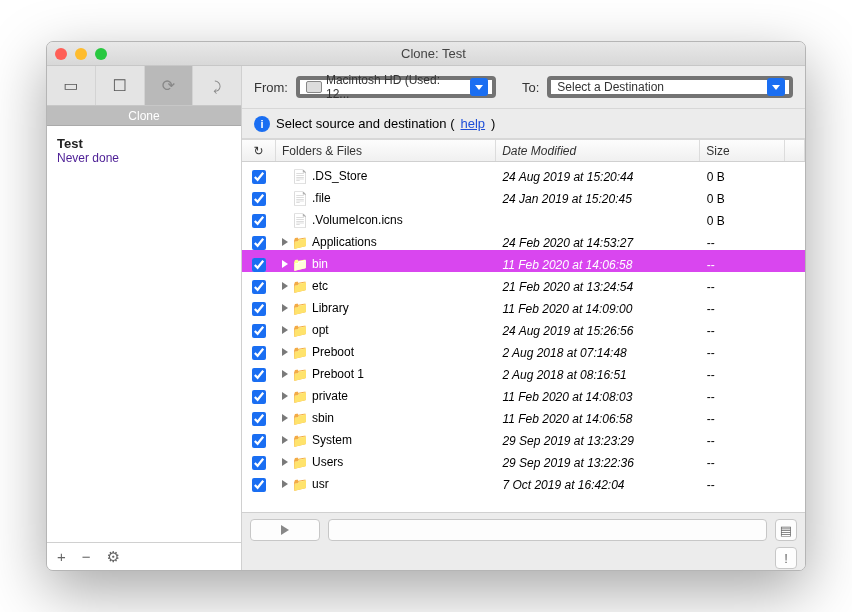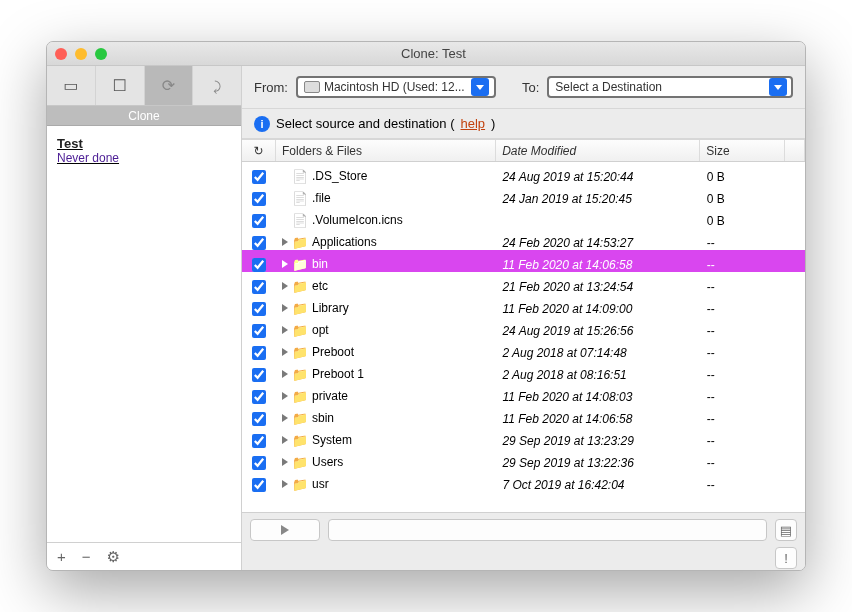--- a/index.html
+++ b/index.html
@@ -25,38 +25,38 @@
 .sidebar {
   width: 195px; background: #fff; border-right: 1px solid #d0d0d0;
   display: flex; flex-direction: column;
 }
 .tb-strip { height: 40px; background: #e4e4e4; display: flex; border-bottom: 1px solid #c7c7c7;}
 .tb-btn { flex: 1; display:flex; align-items:center; justify-content:center; color:#555; font-size:16px; border-right:1px solid #d3d3d3; }
 .tb-btn:last-child{border-right:none;}
 .tb-btn.active { background: #b9b9b9; color:#fff; }
 .sec-hdr { height: 20px; background:#bdbdbd; color:#fff; font-size:12px; text-align:center; line-height:20px; border-bottom:1px solid #aaa;}
 .task-list { flex:1; background:#fff; padding-top:4px; }
-.task { padding: 6px 10px; text-decoration: underline; }
+.task { padding: 6px 10px; }
 .task .name { font-weight:700; font-size:13px; color:#222; }
 .task .sub { font-size:12px; color:#4c1d95; }
 .sb-footer { height:28px; border-top:1px solid #d0d0d0; display:flex; align-items:center; gap:16px; padding:0 10px; color:#666; font-size:15px;}
 
 .main { flex:1; display:flex; flex-direction:column; min-width:0; background:#ececec;}
 .src-dest { height:43px; display:flex; align-items:center; gap:8px; padding:0 12px; font-size:13px; color:#333; border-bottom:1px solid #d7d7d7; }
 .popup {
-  height: 22px; border: 2px solid #737373; border-radius:4px; background: #fff;
+  height: 22px; border: 4px solid #737373; border-radius:4px; background: #fff;
   display:flex; align-items:center; padding: 0 4px 0 6px; font-size:12px;
 }
 .popup .arrow { width: 18px; height:18px; background:#1a6ef2; border-radius:3px; margin-left:6px; display:flex; align-items:center; justify-content:center;}
 .popup .arrow::before { content:""; border-left:4px solid transparent;border-right:4px solid transparent;border-top:5px solid #fff;}
 .src-popup { flex: 0 0 200px; }
 .dst-popup { flex: 1; }
 .info-row { height: 30px; display:flex; align-items:center; gap:6px; padding:0 12px; font-size:13px; border-bottom:1px solid #d7d7d7; background:#ececec;}
 .info-icon{ width:16px;height:16px;border-radius:50%;background:#1a6ef2;color:#fff;font-size:11px;font-weight:700;display:flex;align-items:center;justify-content:center;}
-.info-row a { color:#c2410c; text-decoration:underline;}
+.info-row a { color:#1d4ed8; text-decoration:underline;}
 
 .table-wrap { flex:1; background:#fff; display:flex; flex-direction:column; min-height:0; border-top:1px solid #d7d7d7;}
 .cols { height:22px; display:flex; background:linear-gradient(#fdfdfd,#f0f0f0); border-bottom:1px solid #d0d0d0; font-size:12px; color:#333;}
 .cols div { display:flex; align-items:center; padding:0 6px; border-right:1px solid #dcdcdc; }
 .c1{width:34px;justify-content:center;} .c2{flex:1.3;} .c3{flex:1.2;font-style:italic;} .c4{flex:0.45;} .c5{width:20px;border-right:none;}
 .rows { flex:1; overflow:auto; }
 .row { height:22px; display:flex; align-items:flex-end; font-size:12px; }
 .row.sel { background:#d946ef; color:#fff; }
 .row.sel .folder-icon{filter:brightness(200%);}
 .cell { display:flex; align-items:center; padding:0 6px; overflow:hidden; white-space:nowrap; }

